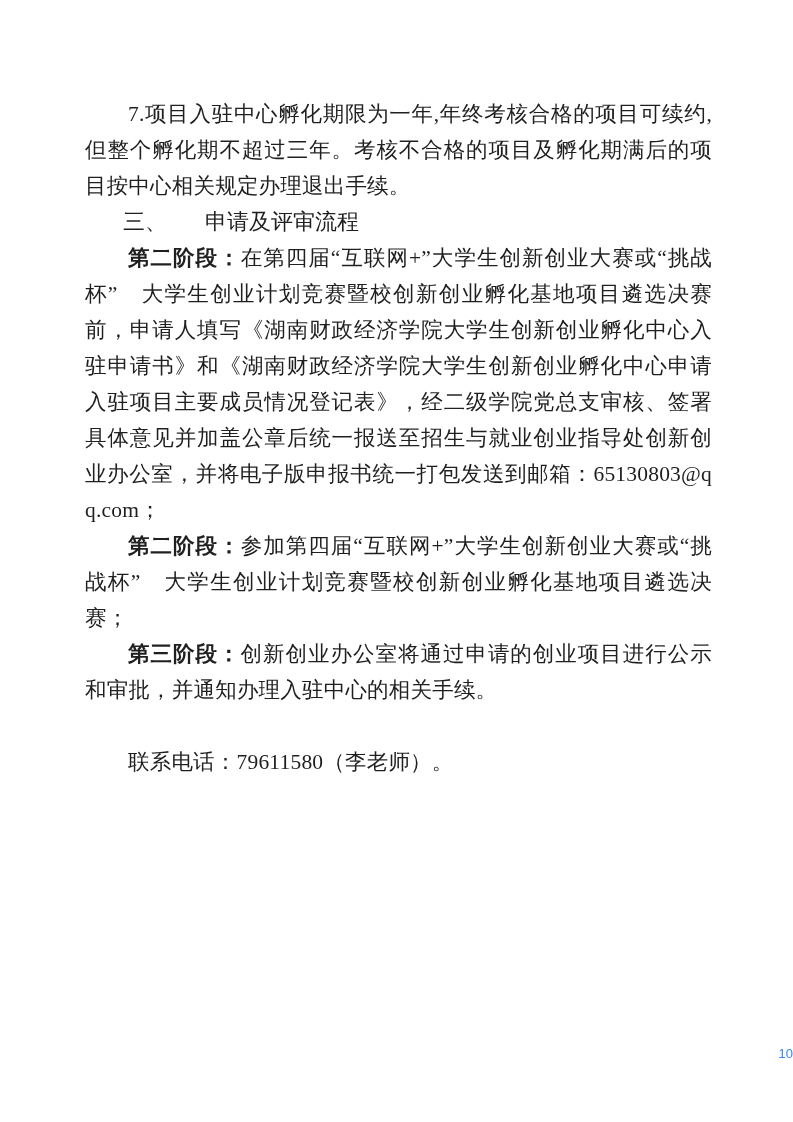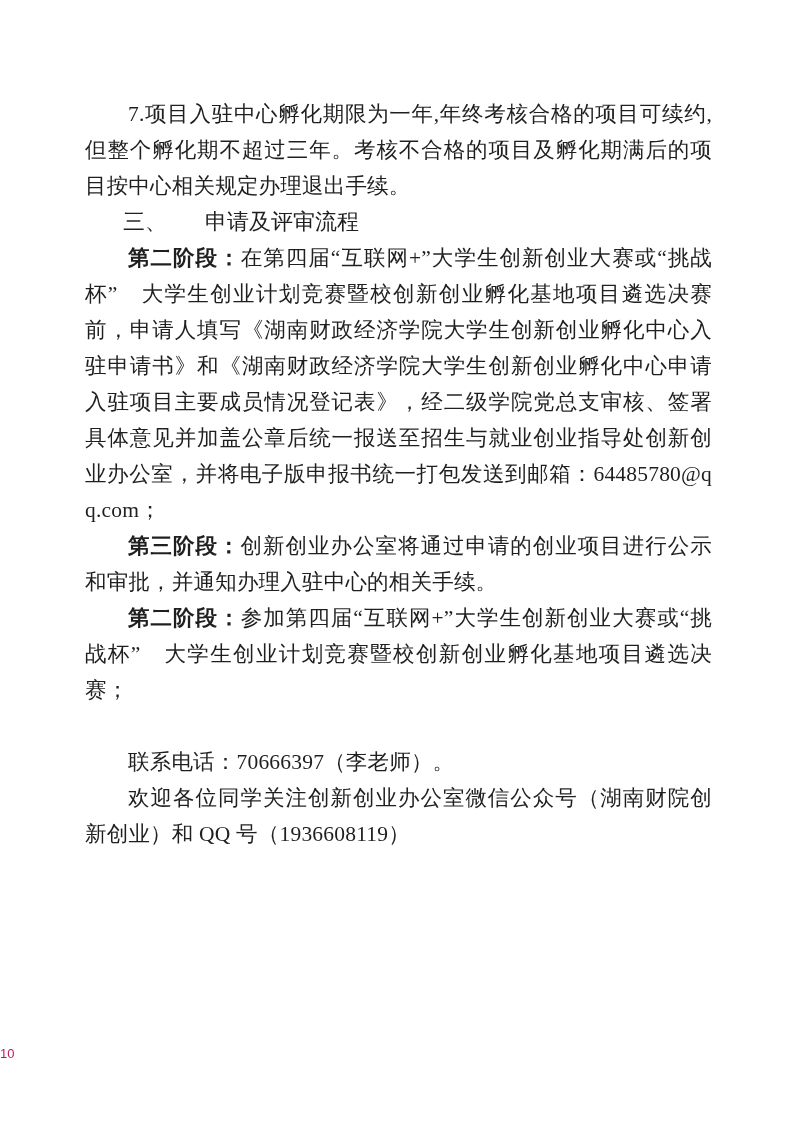--- a/index.html
+++ b/index.html
@@ -47,56 +47,53 @@
     font-weight: 700;
   }
   p.contact {
     margin-top: 36px;
   }
   .footer {
     position: absolute;
     left: 0;
     top: 1038px;
     width: 100%;
-    text-align: left;
+    text-align: right;
     font-family: "Liberation Sans", "DejaVu Sans", sans-serif;
     font-size: 13px;
-    color: #be185d;
+    color: #3b82f6;
   }
 </style>
 </head>
 <body>
 
 <div class="page">
   <div class="content">
 
     <p class="para">
       <span>7.项目入驻中心孵化期限为一年,年终考核合格的项目可续约,但整个孵化期不超过三年。考核不合格的项目及孵化期满后的项目按中心相关规定办理退出手续。</span>
     </p>
 
     <p class="heading">
       <span class="h-num">三、</span><span class="h-title">申请及评审流程</span>
     </p>
 
     <p class="para">
-      <span class="stage-label">第二阶段：</span><span>在第四届“互联网+”大学生创新创业大赛或“挑战杯”　大学生创业计划竞赛暨校创新创业孵化基地项目遴选决赛前，申请人填写《湖南财政经济学院大学生创新创业孵化中心入驻申请书》和《湖南财政经济学院大学生创新创业孵化中心申请入驻项目主要成员情况登记表》，经二级学院党总支审核、签署具体意见并加盖公章后统一报送至招生与就业创业指导处创新创业办公室，并将电子版申报书统一打包发送到邮箱：64485780@qq.com；</span>
+      <span class="stage-label">第二阶段：</span><span>在第四届“互联网+”大学生创新创业大赛或“挑战杯”　大学生创业计划竞赛暨校创新创业孵化基地项目遴选决赛前，申请人填写《湖南财政经济学院大学生创新创业孵化中心入驻申请书》和《湖南财政经济学院大学生创新创业孵化中心申请入驻项目主要成员情况登记表》，经二级学院党总支审核、签署具体意见并加盖公章后统一报送至招生与就业创业指导处创新创业办公室，并将电子版申报书统一打包发送到邮箱：65130803@qq.com；</span>
+    </p>
+
+    <p class="para">
+      <span class="stage-label">第二阶段：</span><span>参加第四届“互联网+”大学生创新创业大赛或“挑战杯”　大学生创业计划竞赛暨校创新创业孵化基地项目遴选决赛；</span>
     </p>
 
     <p class="para">
       <span class="stage-label">第三阶段：</span><span>创新创业办公室将通过申请的创业项目进行公示和审批，并通知办理入驻中心的相关手续。</span>
     </p>
 
-    <p class="para">
-      <span class="stage-label">第二阶段：</span><span>参加第四届“互联网+”大学生创新创业大赛或“挑战杯”　大学生创业计划竞赛暨校创新创业孵化基地项目遴选决赛；</span>
+    <p class="para contact">
+      <span>联系电话：79611580（李老师）。</span>
     </p>
 
-    <p class="para contact">
-      <span>联系电话：70666397（李老师）。</span>
-    </p>
-
-    <p class="para">
-      <span>欢迎各位同学关注创新创业办公室微信公众号（湖南财院创新创业）和 QQ 号（1936608119）</span>
-    </p>
 
   </div>
 
   <div class="footer">10</div>
 </div>
 
 </body></html>

